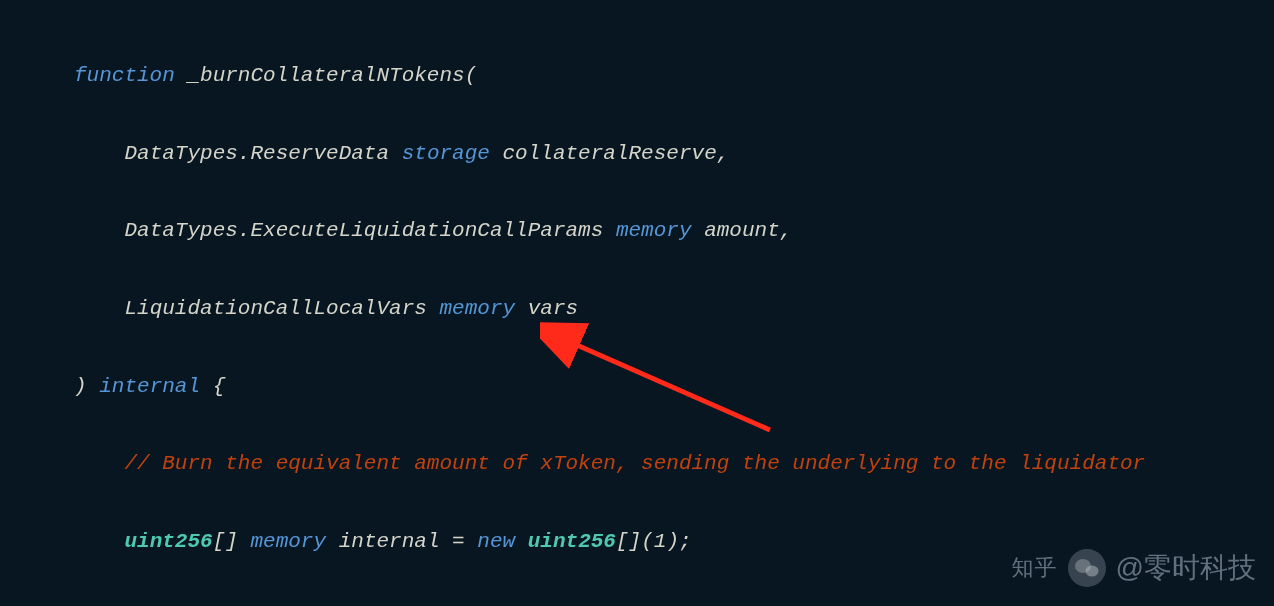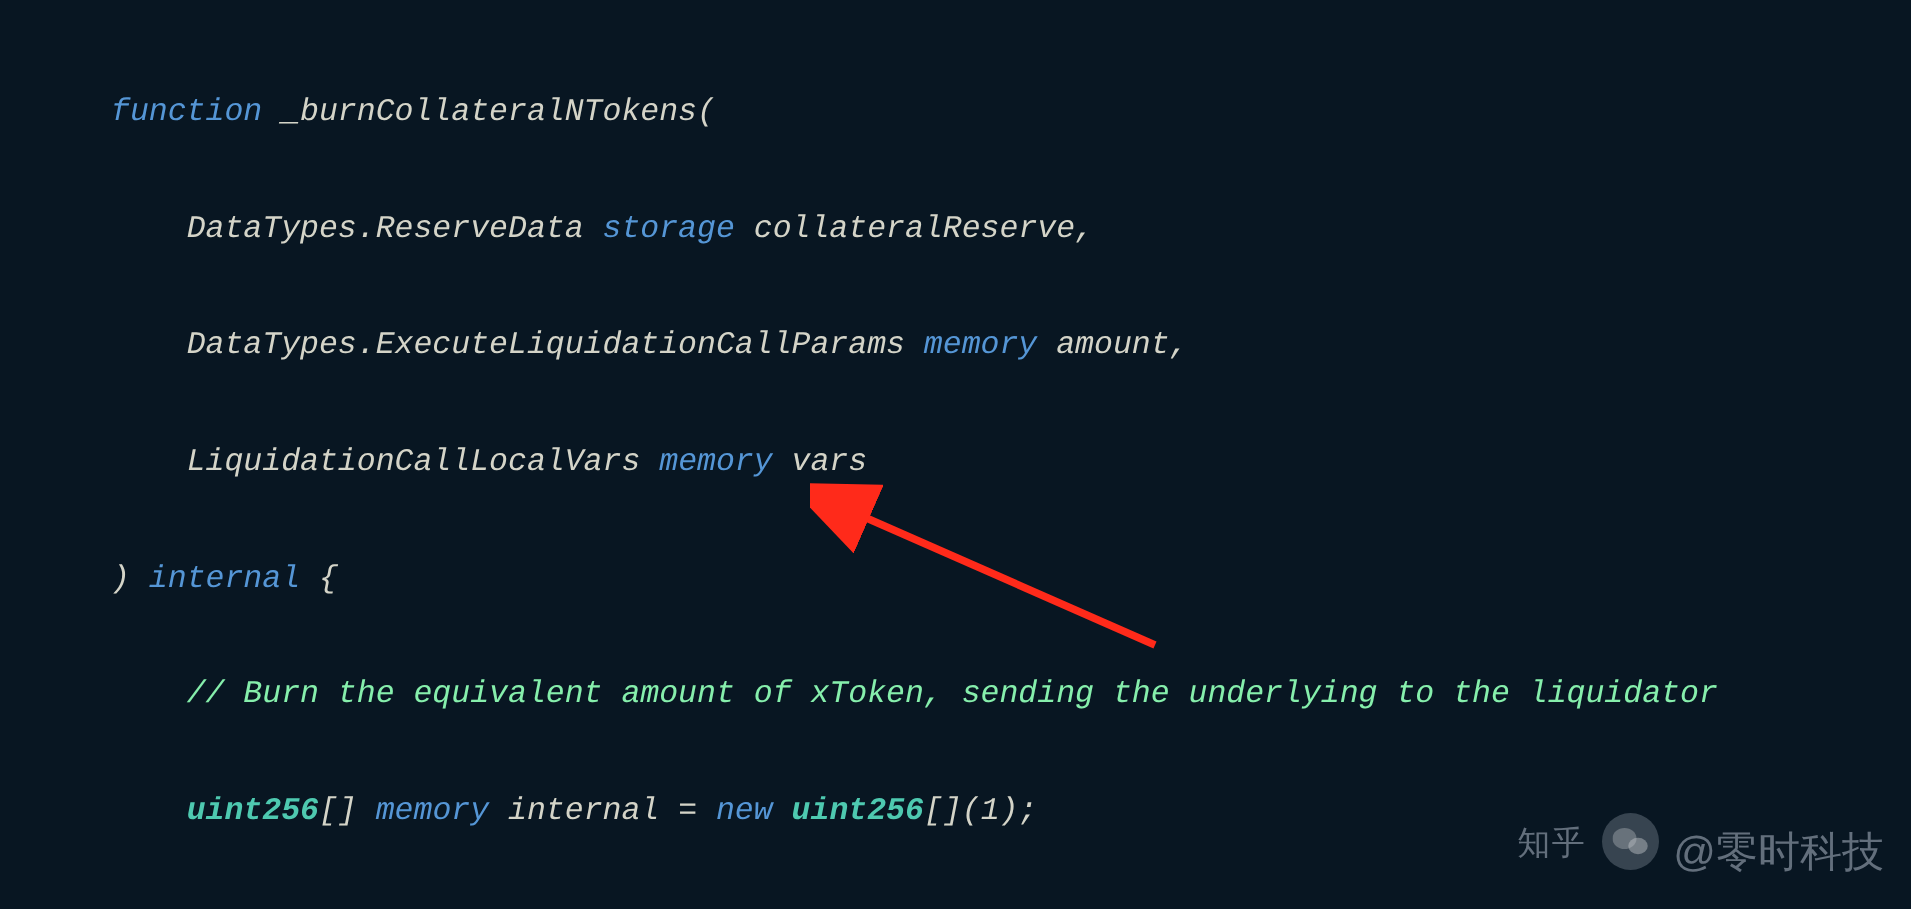--- a/index.html
+++ b/index.html
@@ -17,38 +17,38 @@
     position: relative;
     font-style: italic;
   }
   .code-container {
     padding: 18px 0 0 74px;
     white-space: pre;
   }
   .kw-blue { color: #5596d6; margin-top: 23px; }       
   .kw-teal { color: #4ec9b0; font-weight: bold; }       
   .identifier { color: #d4d4c8; }    
-  .comment { color: #86efac; }       
+  .comment { color: #c2410c; }       
   .punct { color: #d4d4c8; }       
 
   .line { display: block; }
 
   .arrow-svg {
     position: absolute;
     top: 320px;
     left: 540px;
     pointer-events: none;
   }
 
   .watermark-group {
     position: absolute;
     right: 18px;
     bottom: 12px;
     display: flex;
-    align-items: flex-start;
+    align-items: center;
     gap: 10px;
     color: rgba(230,230,230,0.55);
     font-style: normal;
   }
   .zhihu {
     font-family: sans-serif;
     font-size: 22px;
     letter-spacing: 1px;
     color: rgba(210,220,235,0.45);
   }

